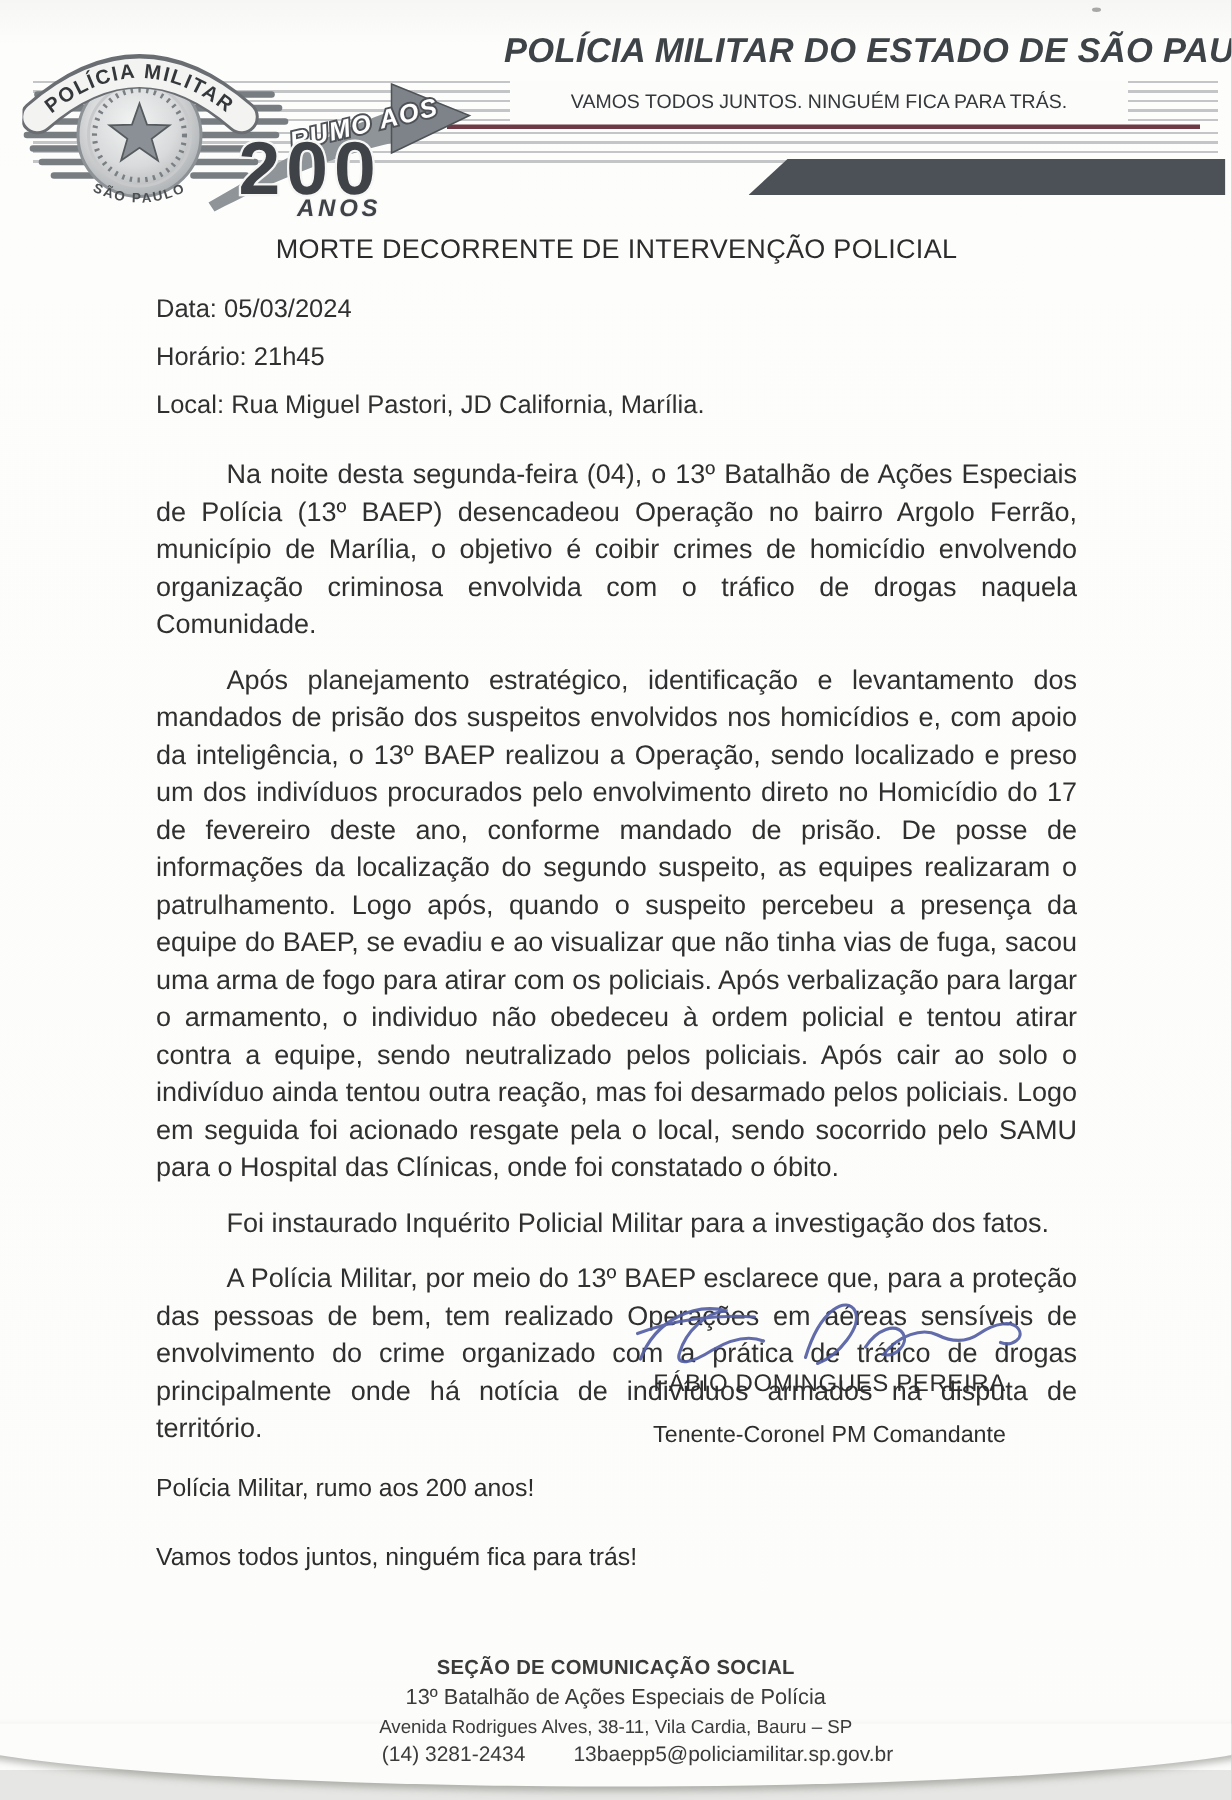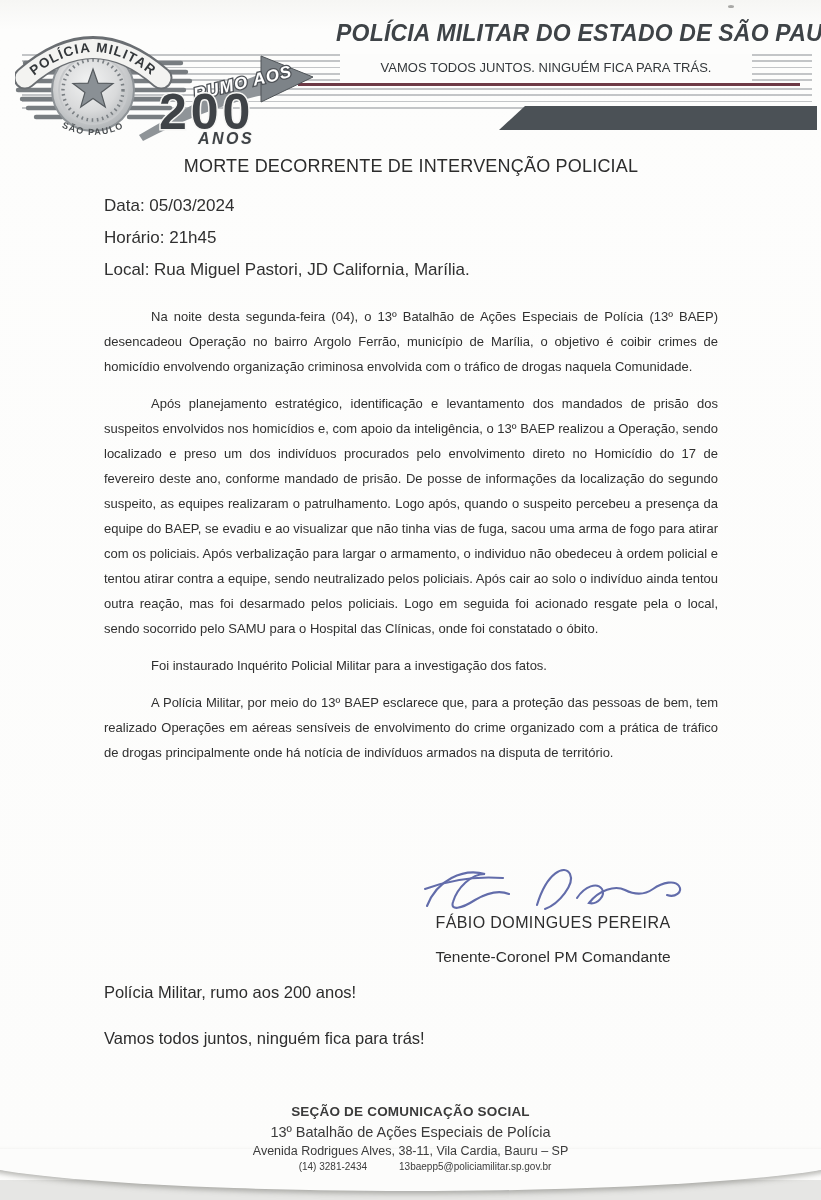--- a/index.html
+++ b/index.html
@@ -30,35 +30,35 @@
   .dark-bar{
     position:absolute;left:499px;top:106px;width:318px;height:24px;background:#4b5156;
     clip-path:polygon(26px 0,100% 0,100% 100%,0 100%);
   }
   .logo-svg{position:absolute;left:15px;top:16px;}
   .speck{position:absolute;left:728px;top:5px;width:6px;height:3px;background:#8d8d8b;border-radius:50%;opacity:.75;}
   
   .doc-body{position:absolute;left:104px;top:156px;width:614px;}
   .doc-title{font-size:18px;font-weight:normal;text-align:center;margin:0 0 13px;letter-spacing:.2px;color:#2c2c2c;}
   .meta-block{font-size:17px;line-height:32px;margin-bottom:18px;color:#303030;}
-  .para{font-size:13px;line-height:25px;text-align:justify;text-indent:47px;margin:0 0 12px;color:#303030;}
+  .para{font-size:18px;line-height:25px;text-align:justify;text-indent:47px;margin:0 0 12px;color:#303030;}
   
   .sig-block{position:absolute;left:382px;top:862px;width:342px;text-align:center;}
   .sig-svg{display:block;margin:0 auto 2px;}
   .sig-name{font-size:16px;letter-spacing:.4px;color:#2e2e2e;}
   .sig-role{font-size:15.5px;margin-top:16px;color:#2e2e2e;}
   
   .slogans{position:absolute;left:104px;top:983px;width:614px;text-align:left;font-size:16.5px;color:#2d2d2d;}
   .slogan-line{margin-bottom:27px;}
   
   .page-footer{position:absolute;left:0;top:1104px;width:100%;text-align:center;color:#3b3b3b;z-index:5;}
   .footer-section{font-size:13.5px;font-weight:bold;letter-spacing:.2px;margin-bottom:5px;}
   .footer-unit{font-size:14.5px;margin-bottom:4px;}
   .footer-address{font-size:12.5px;margin-bottom:3px;}
-  .footer-contact{font-size:10px;padding-left:29px;}
+  .footer-contact{font-size:14px;padding-left:29px;}
   .footer-phone{margin-right:32px;}
   
   .bottom-shade{position:absolute;left:0;right:0;bottom:0;height:20px;background:#e6e6e4;z-index:1;}
   .bottom-curl{
     position:absolute;left:-50px;right:-50px;bottom:9px;height:42px;background:#fcfcfb;
     border-radius:0 0 55% 55% / 0 0 100% 100%;
     box-shadow:0 3px 5px rgba(118,118,112,.5);z-index:2;
   }
   .svg-text{font-family:"Liberation Sans", sans-serif;}
 </style>

